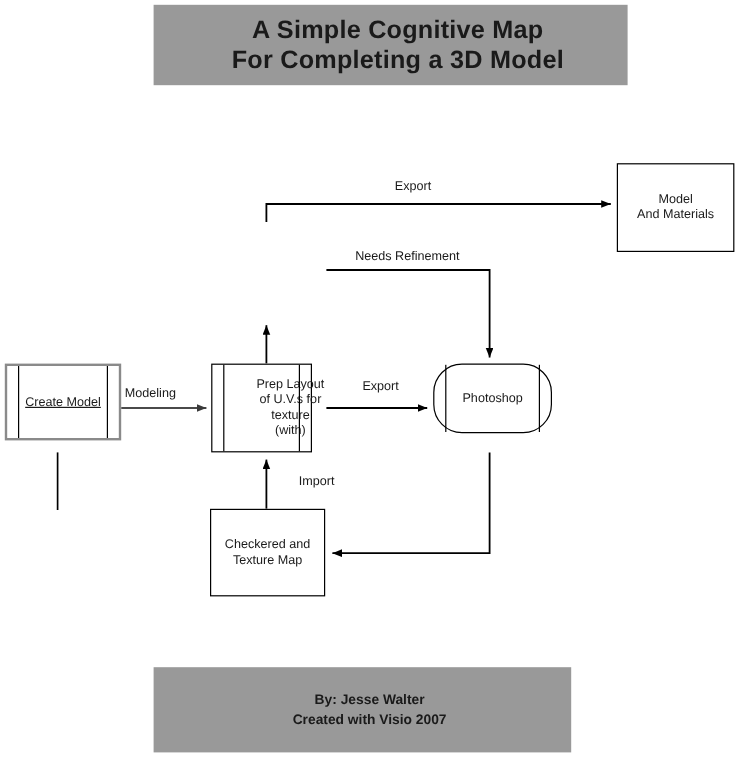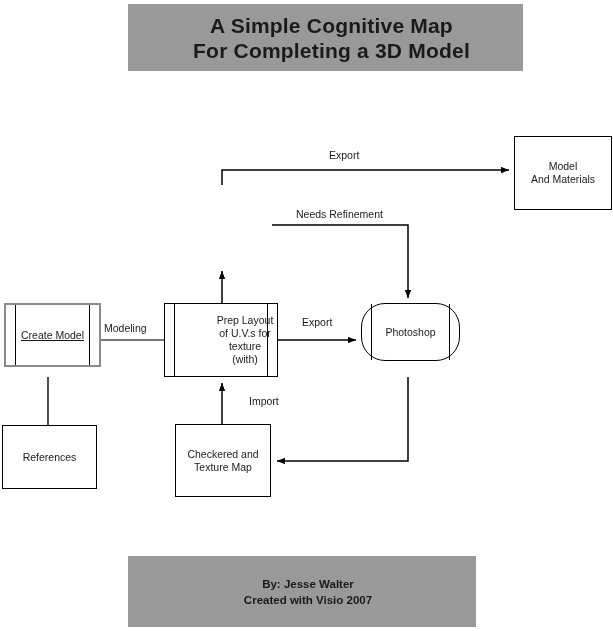--- a/index.html
+++ b/index.html
@@ -164,25 +164,22 @@
 
     <path d="M222,424 L222,383" stroke="#000000" stroke-width="1.5" fill="none" marker-end="url(#arrow-blk)"></path>
   </svg>
 
   <div class="node process gray-hz" id="node-create-model" style="left:4px; top:303px; width:97px; height:64px;text-decoration:underline;">
     <span class="bar left"></span>
     <span class="bar right"></span>
     <span class="label">Create Model</span>
   </div>
 
-  <div class="node rect" id="node-references" style="left:2px; top:425px; width:95px; height:64px;">
-    <span class="label">References</span>
-  </div>
-
-  <div class="node process" id="node-prep-layout" style="left:164px; top:303px; width:114px; height:74px;padding-left:48px;">
+
+  <div class="node process" id="node-prep-layout" style="left:176px; top:303px; width:84px; height:74px;padding-left:48px;">
     <span class="bar left"></span>
     <span class="bar right"></span>
     <span class="label">
       <span class="line">Prep Layout</span>
       <span class="line">of U.V.s for</span>
       <span class="line">texture</span>
       <span class="line">(with)</span>
     </span>
   </div>
 

